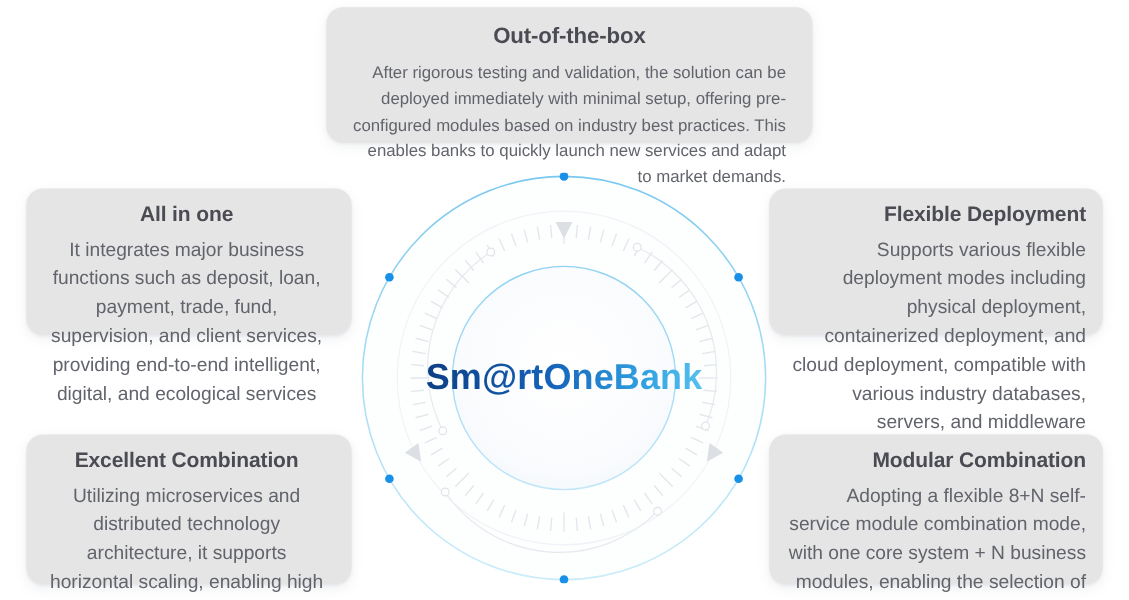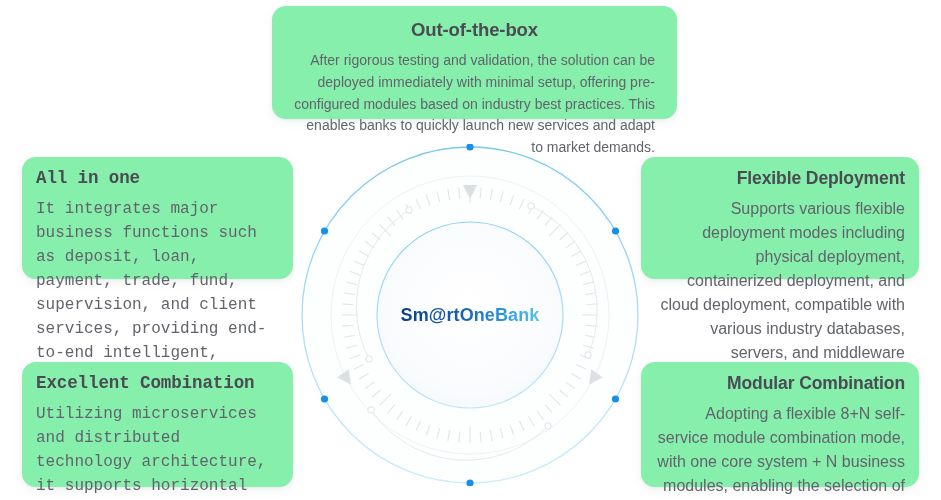--- a/index.html
+++ b/index.html
@@ -19,21 +19,21 @@
   .stage {
     position: absolute;
     inset: 0;
     width: 941px;
     height: 500px;
   }
 
   
   .card {
     position: absolute;
-    background: #86efac;
+    background: #e5e5e5;
     border-radius: 14px;
     box-sizing: border-box;
     box-shadow: 0 3px 10px rgba(140, 150, 165, 0.13),
                 0 1px 2px rgba(140, 150, 165, 0.10);
   }
   .card-title {
     color: #4a4b53;
     font-size: 17.5px;
     font-weight: bold;
     line-height: 1.25;
@@ -41,21 +41,21 @@
     letter-spacing: -0.1px;
   }
   .card-body {
     color: #62646c;
     font-size: 16px;
     line-height: 1.5;
     margin: 0;
   }
 
   
-  .align-right { text-align: left; font-family: Liberation Mono, monospace; }
+  .align-right { text-align: center; }
   .align-left  { text-align: right;  }
   .align-center{ text-align: center;}
 
   
   #card-top {
     left: 272px; top: 6px; width: 405px; height: 113px;
     padding: 12px 22px 12px 22px;
   }
   #card-top .card-title { font-size: 18.5px; margin-bottom: 9px; }
   #card-top .card-body  { font-size: 14px; line-height: 1.55; text-align: right; }
@@ -92,21 +92,21 @@
     left: 0;
     top: 0;
     width: 342px;
     height: 342px;
     display: flex;
     align-items: center;
     justify-content: center;
     pointer-events: none;
   }
   #hero-label span {
-    font-size: 18px;
+    font-size: 30px;
     font-weight: bold;
     letter-spacing: 0.1px;
     background: linear-gradient(90deg, #0d3f85 0%, #1562b8 45%, #2f9fe0 78%, #56c0ee 100%);
     -webkit-background-clip: text;
     background-clip: text;
     color: transparent;
     -webkit-text-fill-color: transparent;
   }
 </style>
 </head>

